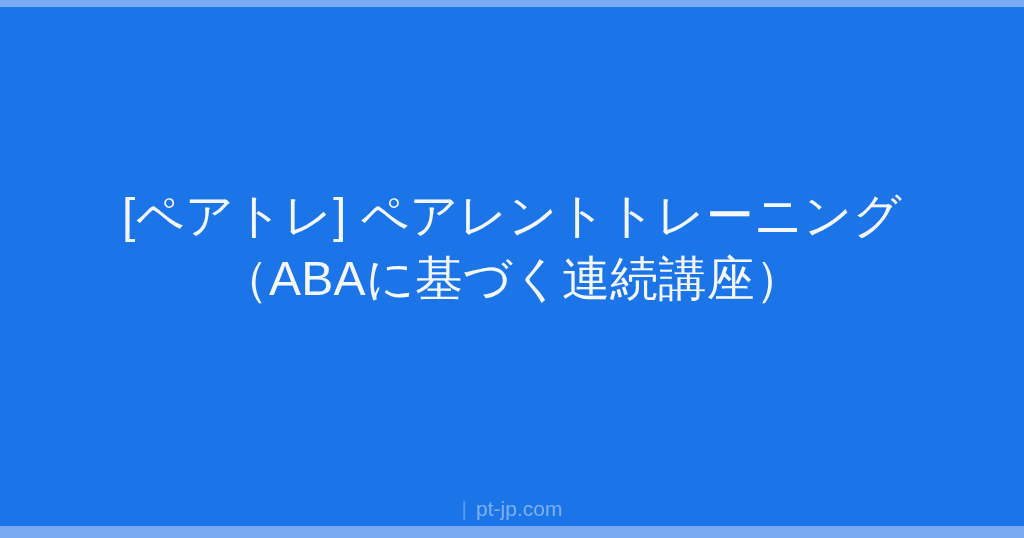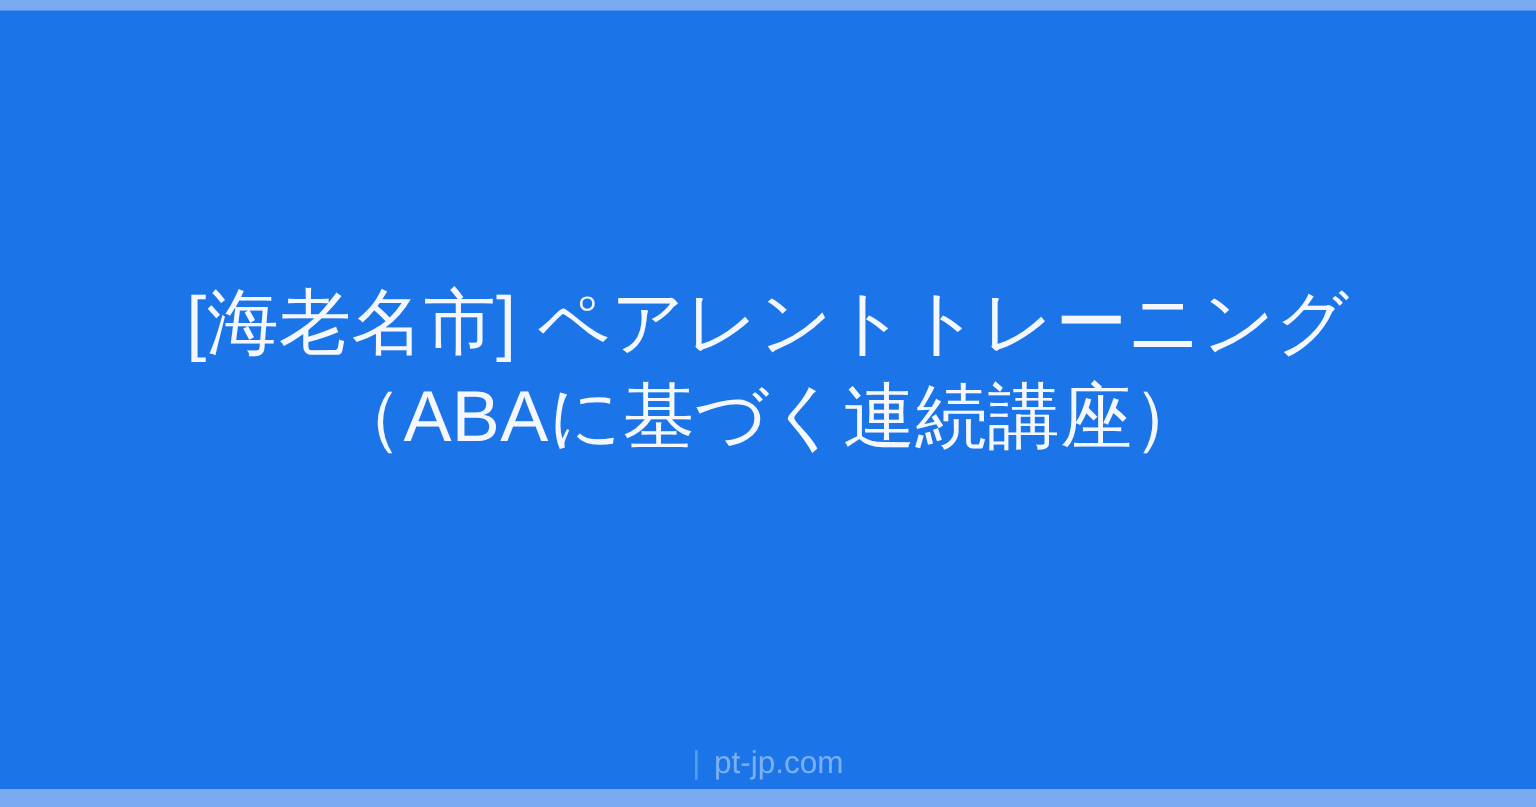--- a/index.html
+++ b/index.html
@@ -94,21 +94,21 @@
   }
 </style>
 </head>
 <body>
 
 <div class="og-card">
 
   <div class="accent-bar accent-bar--top"></div>
 
   <div class="title-block">
-    <h1 class="card-title">[海老名市] ペアレントトレーニング（ABAに基づく連続講座）</h1>
+    <h1 class="card-title">[ペアトレ] ペアレントトレーニング（ABAに基づく連続講座）</h1>
   </div>
 
   <div class="brand-footer">
     <span class="brand-footer__sep">|</span>
     <span class="brand-footer__domain">pt-jp.com</span>
   </div>
 
   <div class="accent-bar accent-bar--bottom"></div>
 
 </div>

